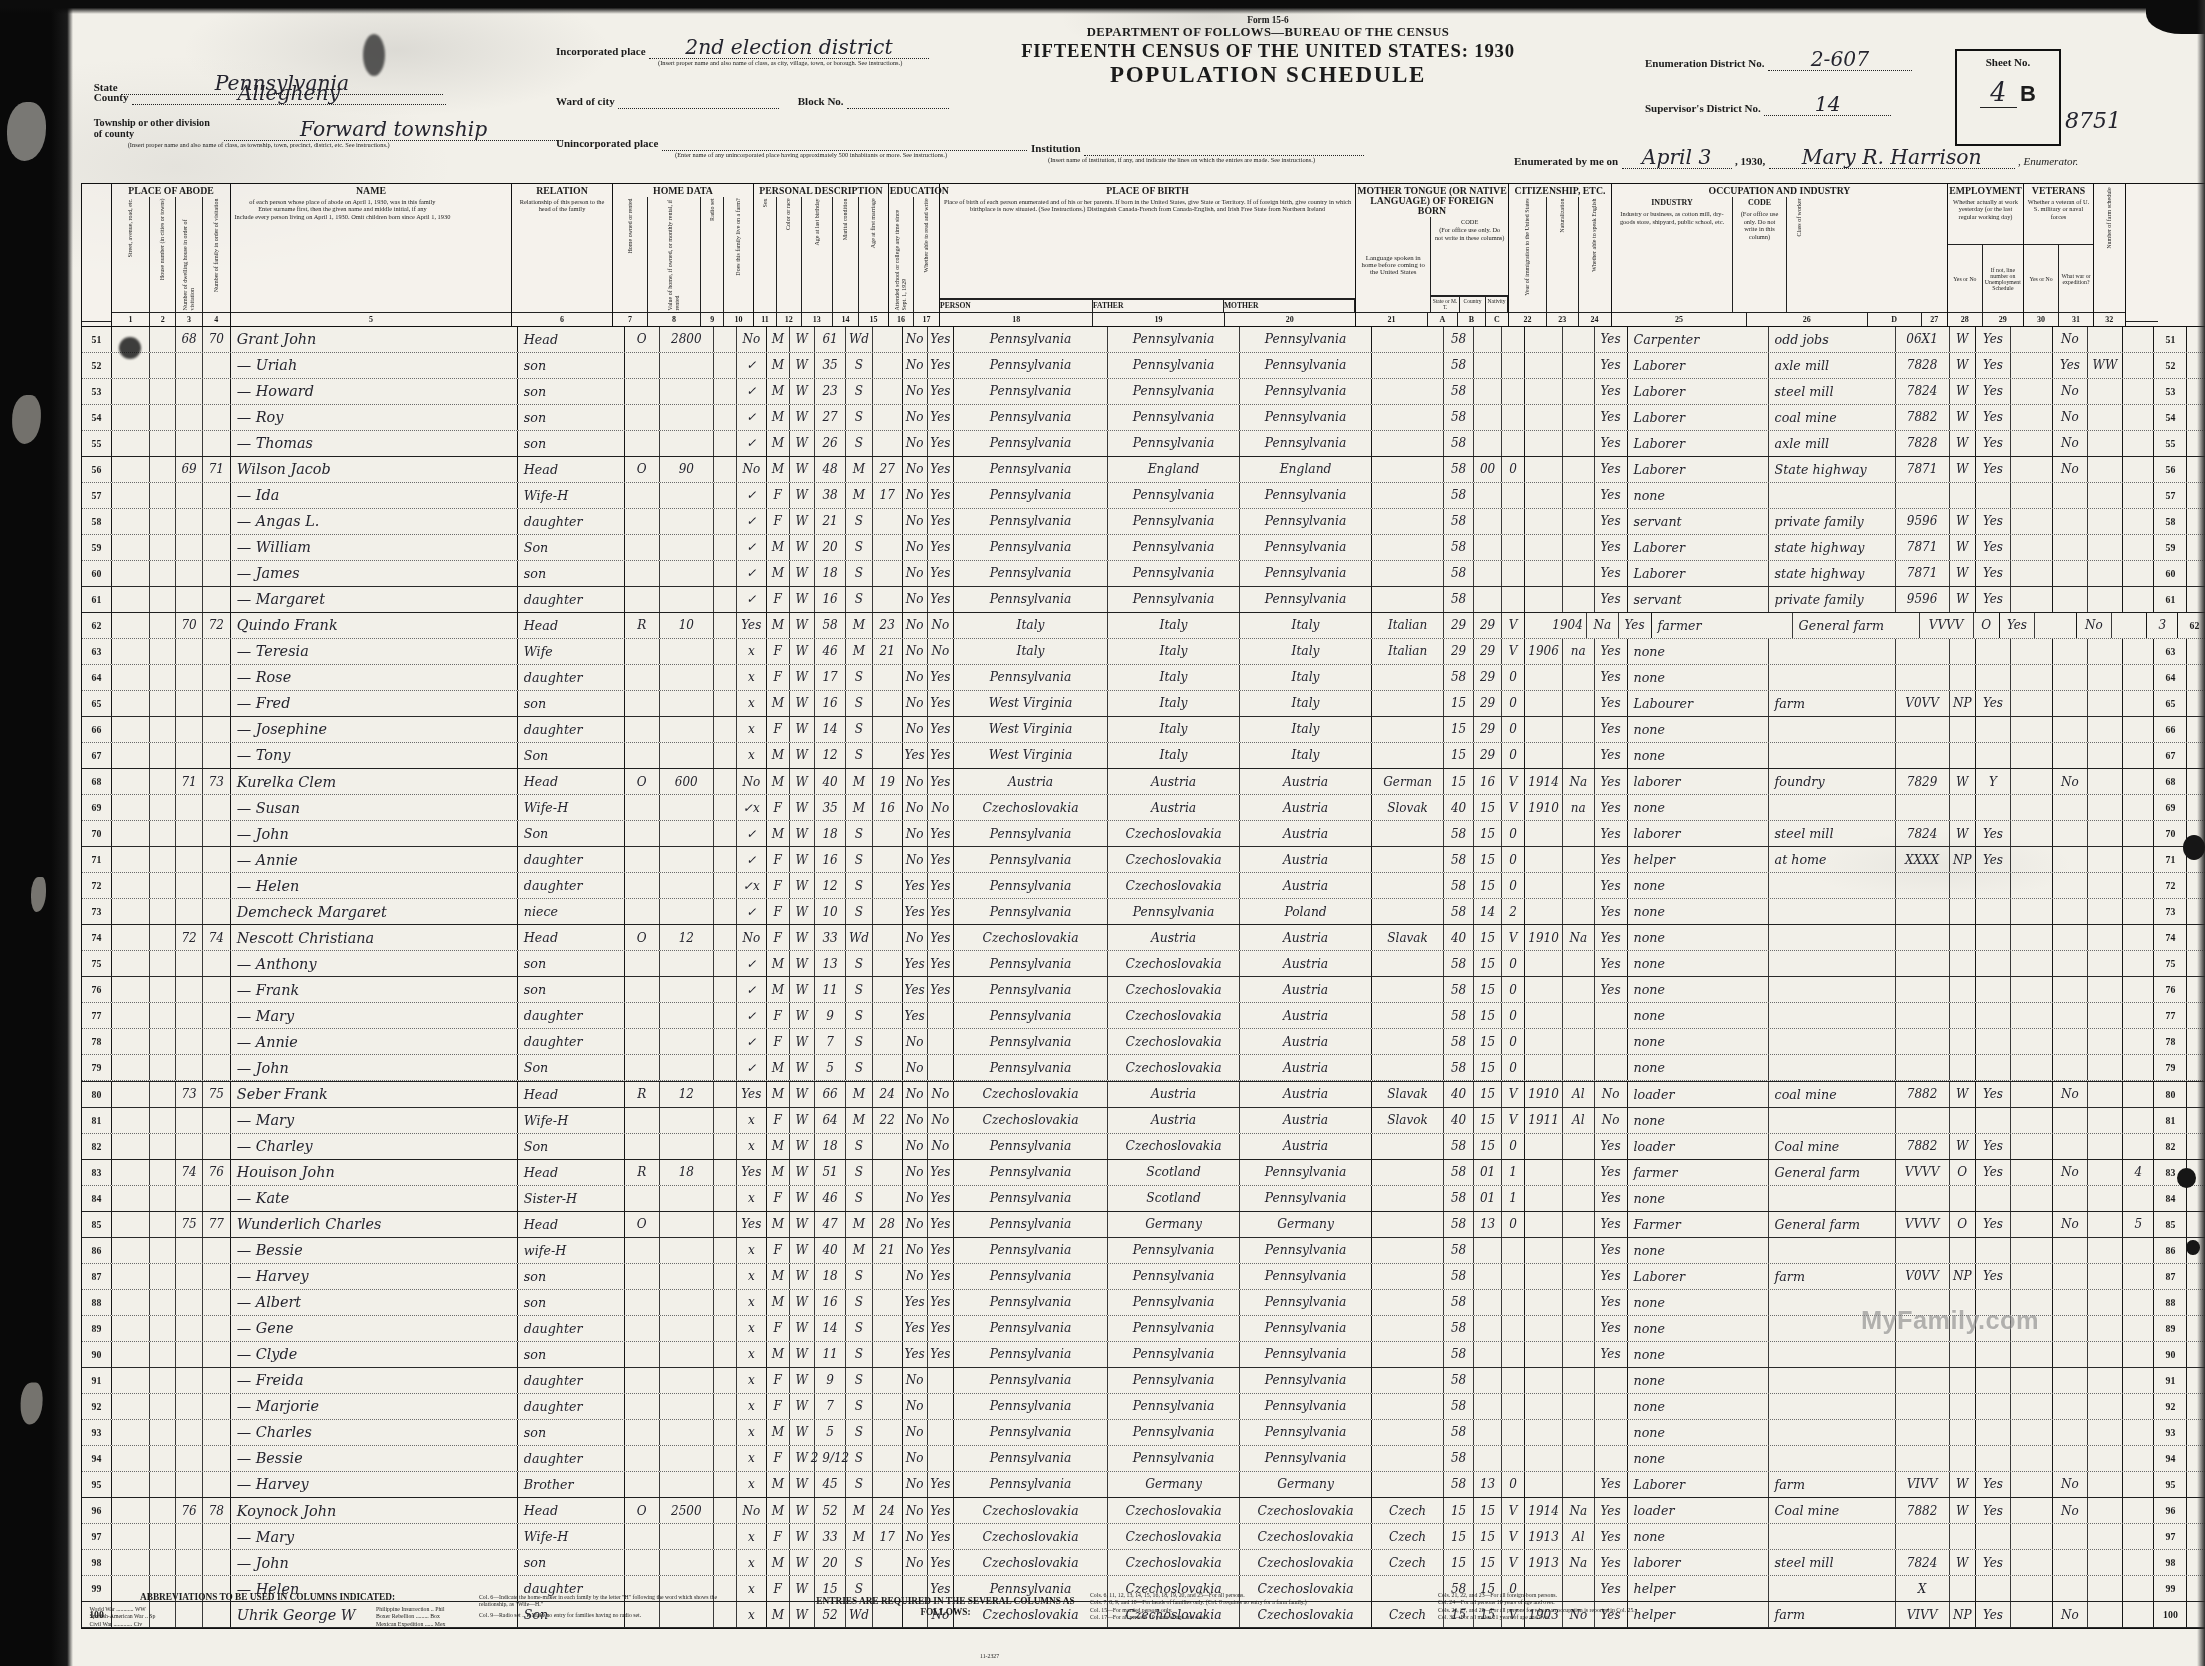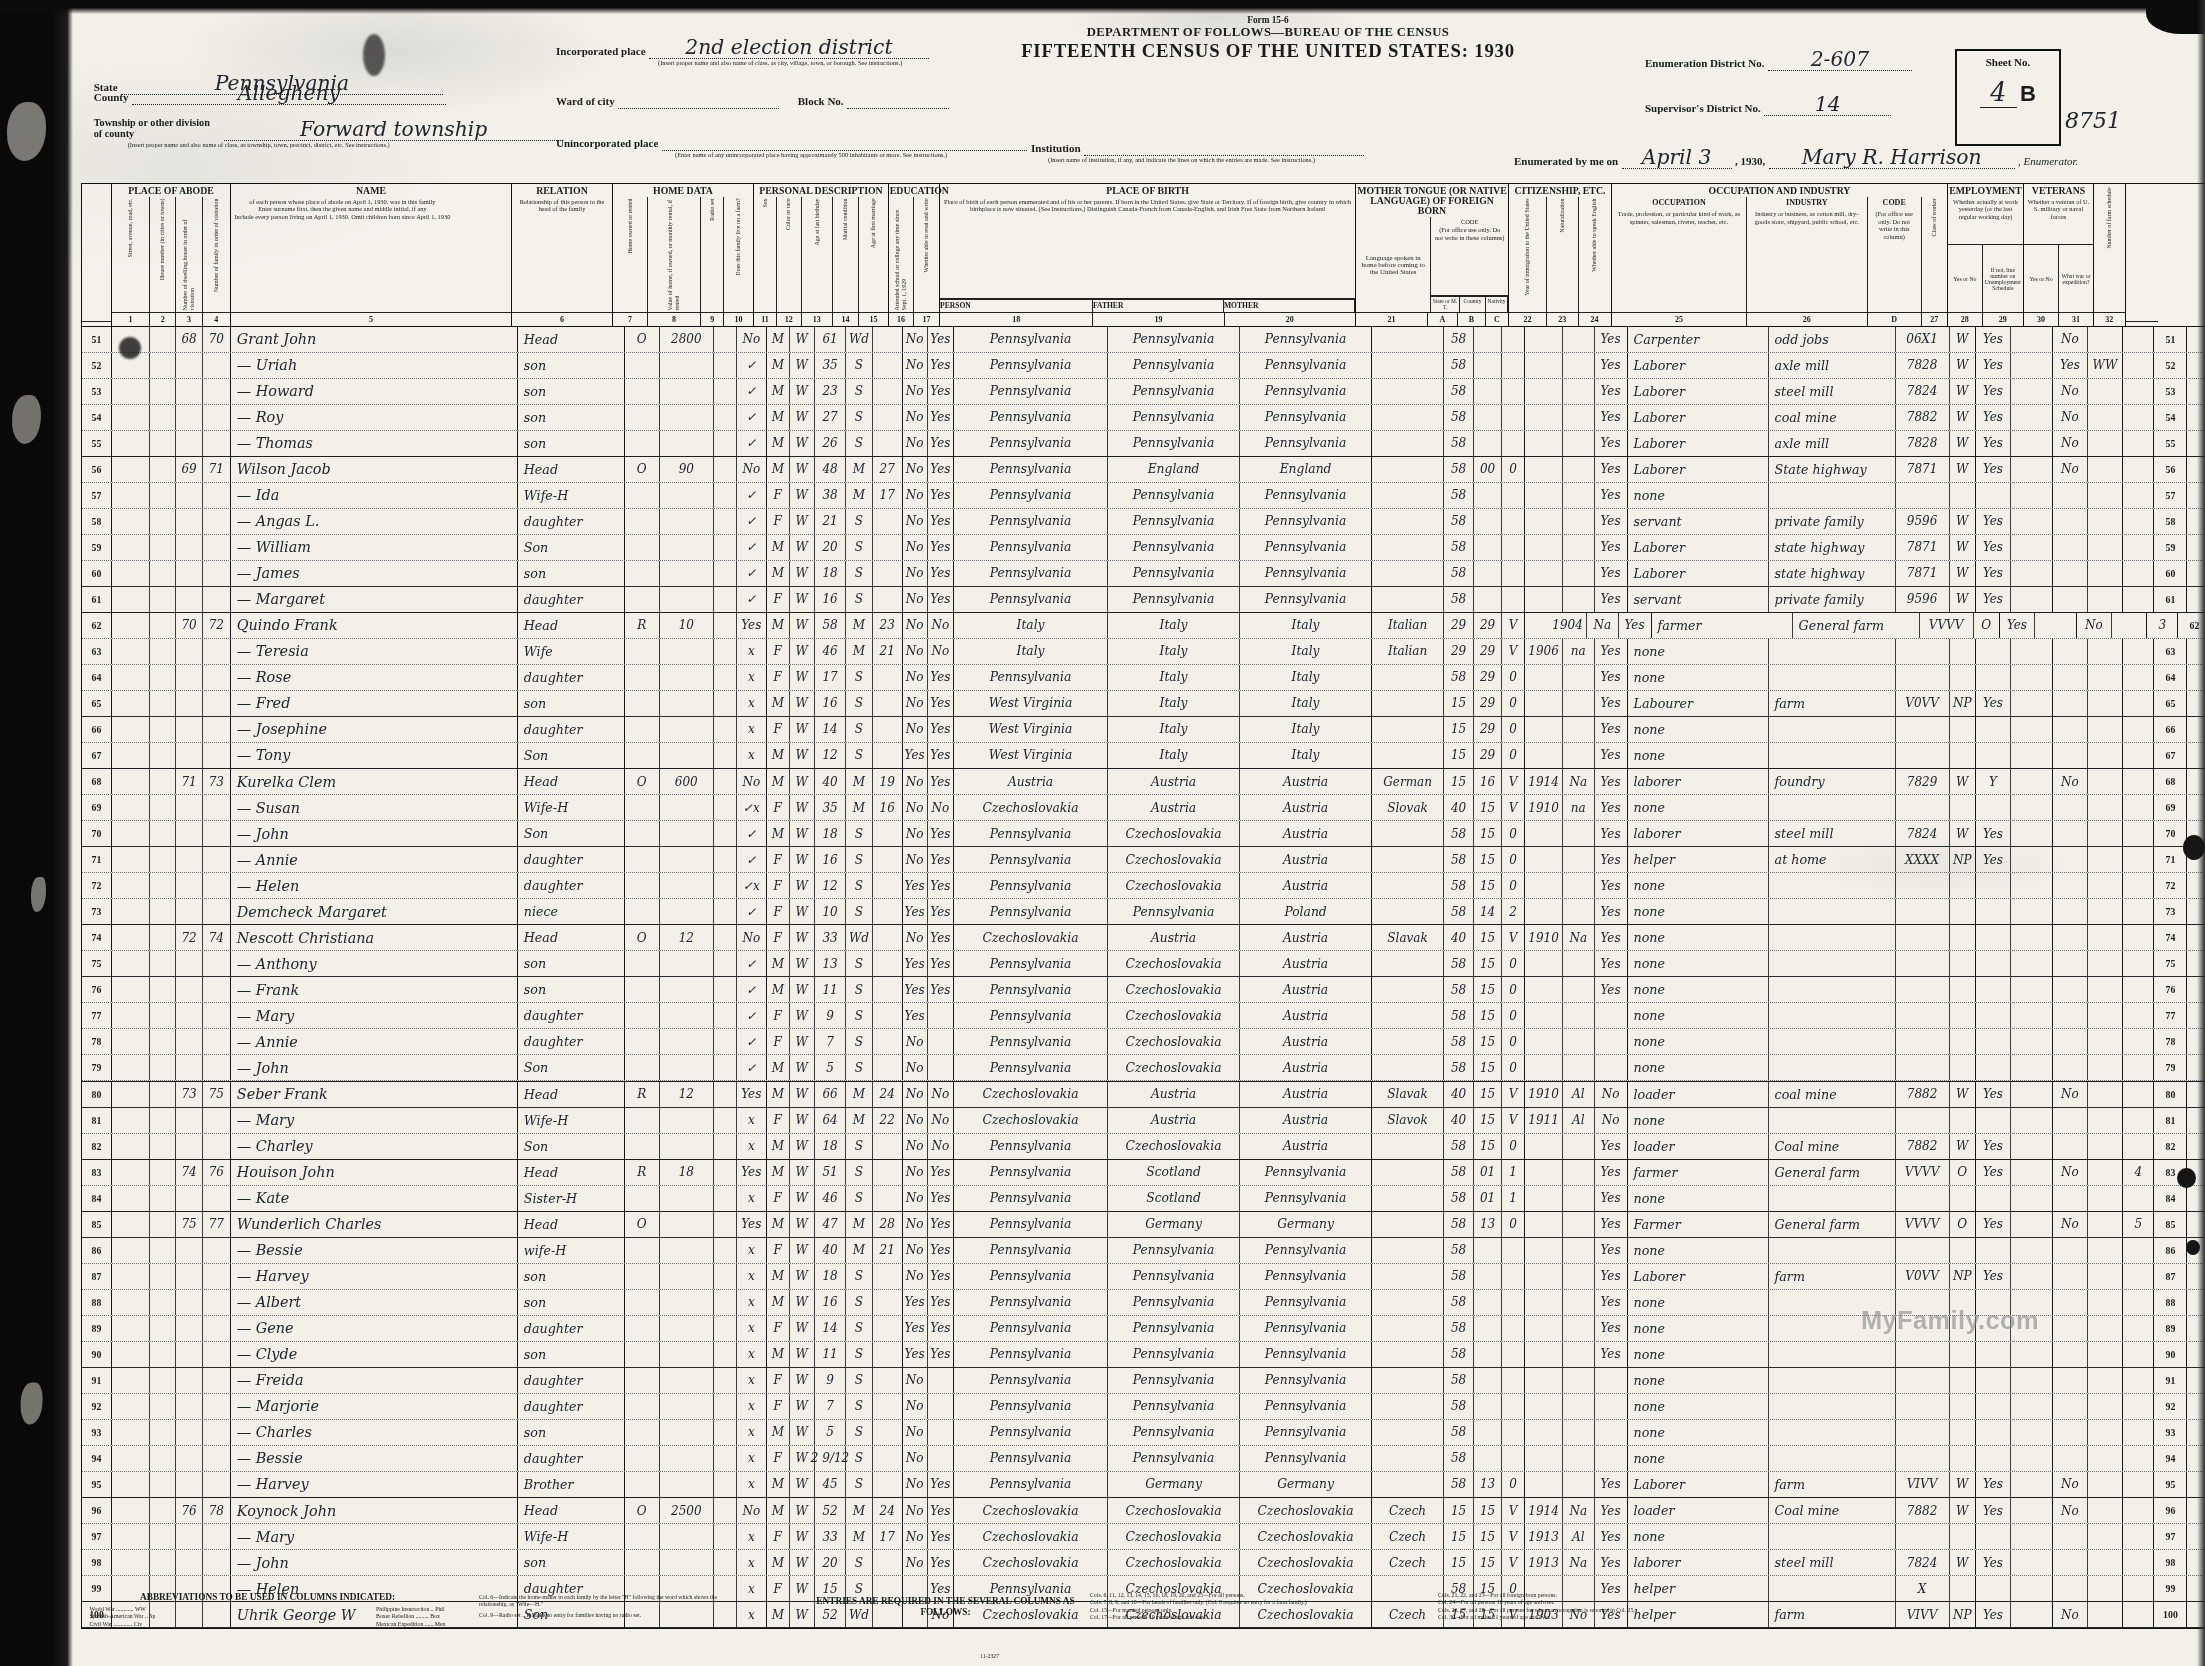--- a/index.html
+++ b/index.html
@@ -113,20 +113,21 @@
     <div class="field" style="left:475px;top:120px;">
       <span class="lbl">Unincorporated place</span>
       <span class="fill" style="width:365px;"></span>
       <div class="tiny" style="margin-left:119px;">(Enter name of any unincorporated place having approximately 500 inhabitants or more.   See instructions.)</div>
     </div>
 
     <div class="ctr" style="position:absolute;left:865px;top:0;width:644px;">
       <div id="title1">Form 15-6</div>
       <div id="title2">DEPARTMENT OF FOLLOWS—BUREAU OF THE CENSUS</div>
       <div id="title3">FIFTEENTH CENSUS OF THE UNITED STATES:  1930</div>
+      <div id="title4">POPULATION SCHEDULE</div>
     </div>
     <div class="field" style="left:950px;top:125px;">
       <span class="lbl">Institution</span>
       <span class="fill" style="width:280px;"></span>
       <div class="tiny" style="margin-left:17px;">(Insert name of institution, if any, and indicate the lines on which the entries are made.   See instructions.)</div>
     </div>
 
     <div class="field" style="left:1564px;top:36px;">
       <span class="lbl">Enumeration District No.</span>
       <span class="fill" style="width:144px;text-align:center;"><span class="hw hwbig">2-607</span></span>
@@ -324,24 +325,20 @@
           </div>
           <div class="numrow">
             <div class="num" style="width: 37px;">22</div>
             <div class="num" style="width: 30.5px;">23</div>
             <div class="num" style="width: 32px;">24</div>
           </div>
         </div>
         <div class="group" style="width: 335px;">
           <div class="gtitle">OCCUPATION AND INDUSTRY</div>
           <div class="gmid" style="height: 114px;">
-            <div class="hcell" style="width: 134px;">
-              <div style="font-weight: bold; font-size: 8px; padding: 1.7px 0px;">OCCUPATION</div>
-              <div class="gdesc">Trade, profession, or particular kind of work, as spinner, salesman, riveter, teacher, etc.</div>
-            </div>
             <div class="hcell" style="width: 120px;">
               <div style="font-weight: bold; font-size: 8px; padding: 1.7px 0px;">INDUSTRY</div>
               <div class="gdesc">Industry or business, as cotton mill, dry-goods store, shipyard, public school, etc.</div>
             </div>
             <div class="hcell" style="width: 53px;">
               <div style="font-weight: bold; font-size: 8px; padding: 1.7px 0px;">CODE</div>
               <div class="gdesc">(For office use only.  Do not write in this column)</div>
             </div>
             <div class="vcell" style="width: 25.4px;">
               <span class="vlab">Class of worker</span>

